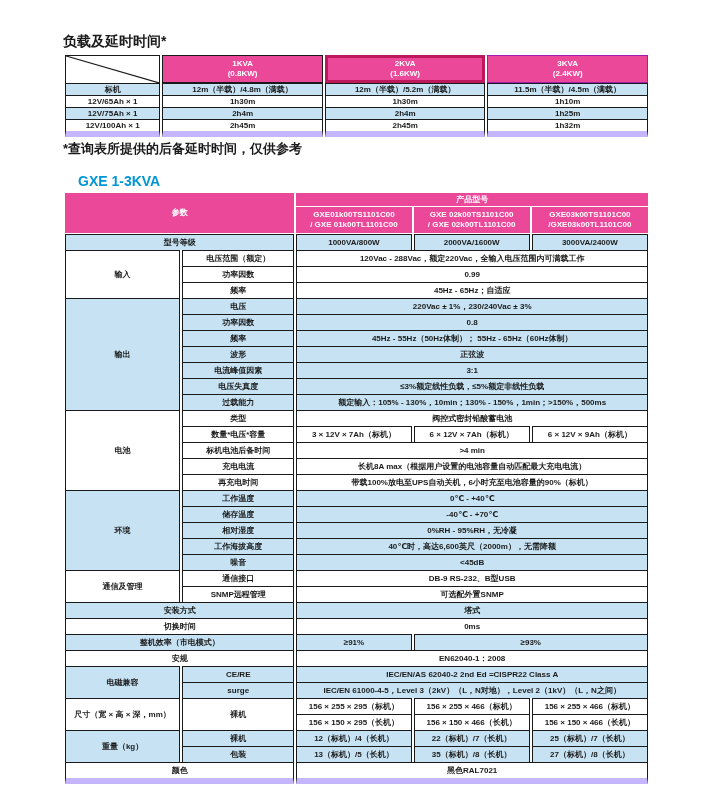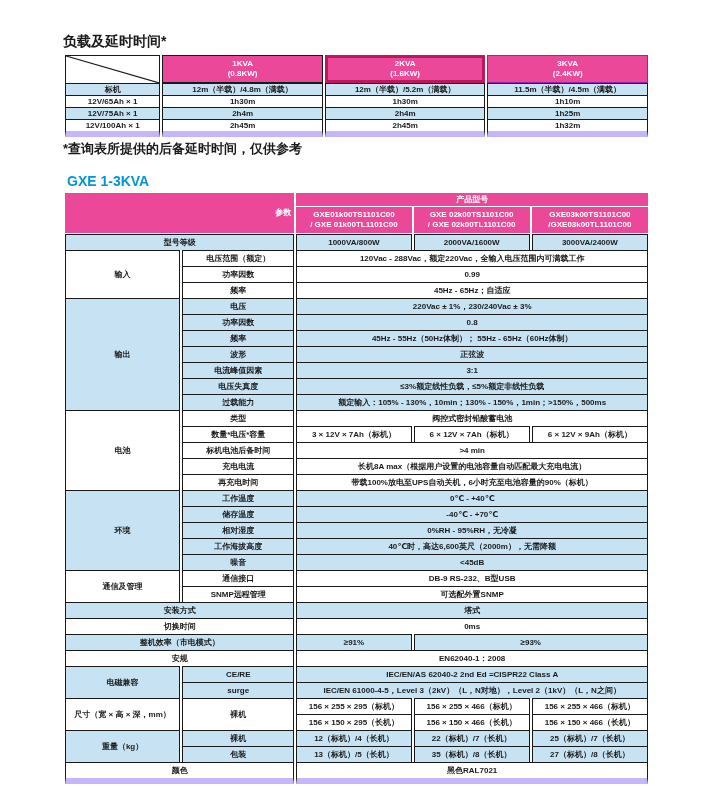--- a/index.html
+++ b/index.html
@@ -1,19 +1,19 @@
 <!DOCTYPE html>
 <html><head>
 <meta charset="utf-8">
 <style>
   html,body{margin:0;padding:0;background:#fff;}
   body{width:708px;height:786px;font-family:"Liberation Sans","DejaVu Sans",sans-serif;color:#1a1a1a;}
   .page{padding:33px 60px 0 63px;}
   .sec-title1{font-size:14px;font-weight:bold;margin:0 0 4px 0;}
-  .sec-title2{font-size:14px;font-weight:bold;color:#0096d6;margin:15px 0 4px 4px;}
+  .sec-title2{font-size:14px;font-weight:bold;color:#0096d6;margin:15px 0 4px 15px;}
   .footnote{font-size:13px;font-weight:bold;margin:3px 0 0 0;}
   table{table-layout:fixed;border-collapse:separate;border-spacing:2px 0;}
   .t1{width:587px;}
   .t2{width:587px;}
   td{font-size:8px;font-weight:bold;padding:0 3px;vertical-align:middle;line-height:1.25;
      border:solid #1a1a1a;border-width:1px 1px 0 1px;}
   .t1 td{height:11px;}
   .t2 td{height:15px;}
   .t1 tr:last-child td,.t2 tr:last-child td{border-bottom:6px solid #c4b5fd;}
   td.hdr{border:none;border-bottom:1px solid #fff;background:#ec4899;color:#fff;text-align:center;}
@@ -87,21 +87,21 @@
     <colgroup>
         <col style="width:114px">
         <col style="width:111px">
         <col style="width:114px">
         <col style="width:115px">
         <col style="width:115px">
 
     </colgroup>
       <tbody>
         <tr>
-      <td class="hdr lbl" colspan="2" rowspan="2" style="text-align:right">参数</td>
+      <td class="hdr lbl" colspan="2" rowspan="2" style="text-align:center">参数</td>
       <td class="hdr" colspan="3" style="height:13px">产品型号</td>
     </tr>
     <tr>
       <td class="hdr pre" style="height:26px">GXE01k00TS1101C00
 / GXE 01k00TL1101C00</td>
       <td class="hdr pre" style="height:26px">GXE 02k00TS1101C00
 / GXE 02k00TL1101C00</td>
       <td class="hdr pre" style="height:26px">GXE03k00TS1101C00
 /GXE03k00TL1101C00</td>
     </tr>

